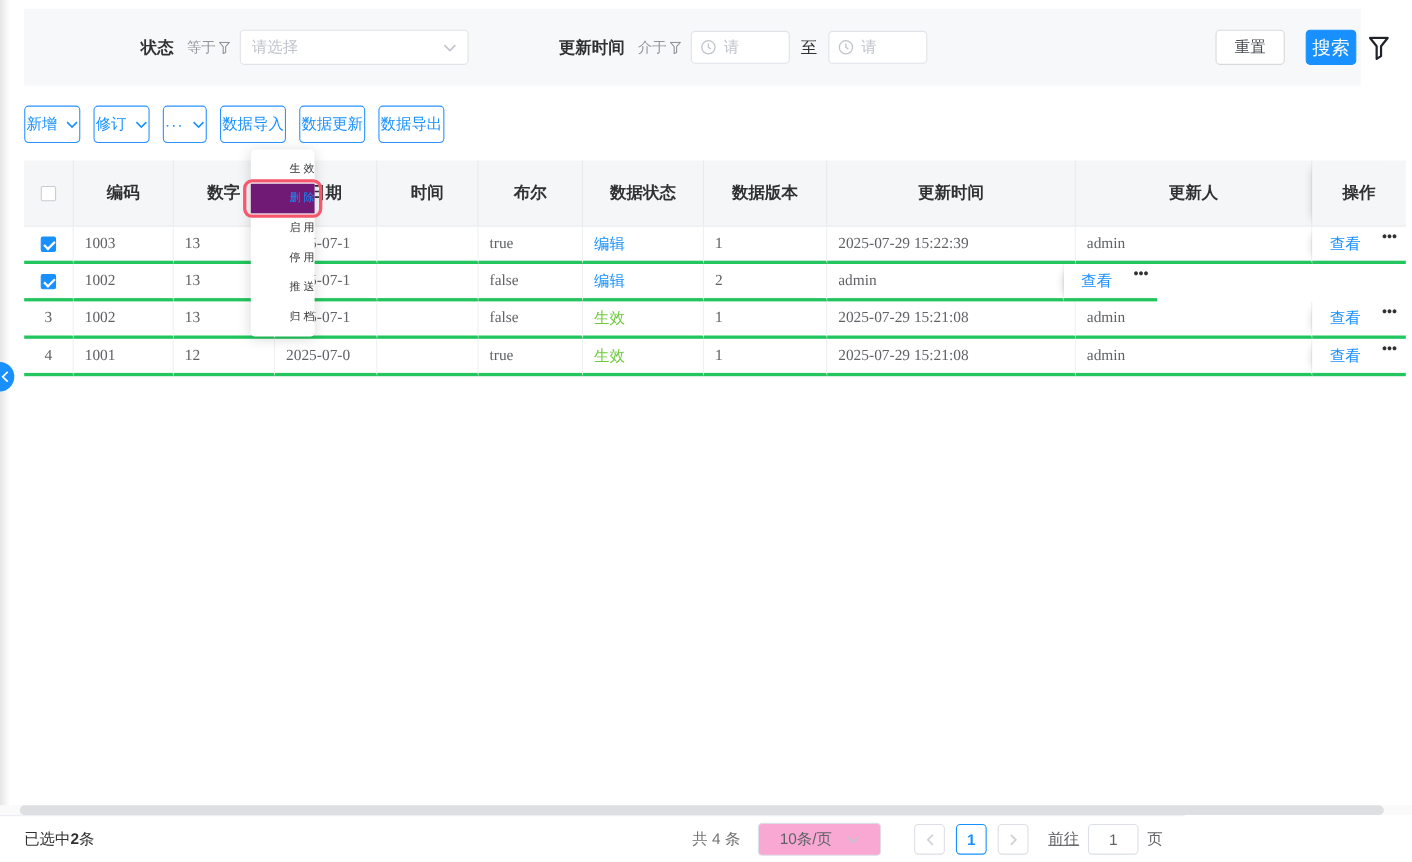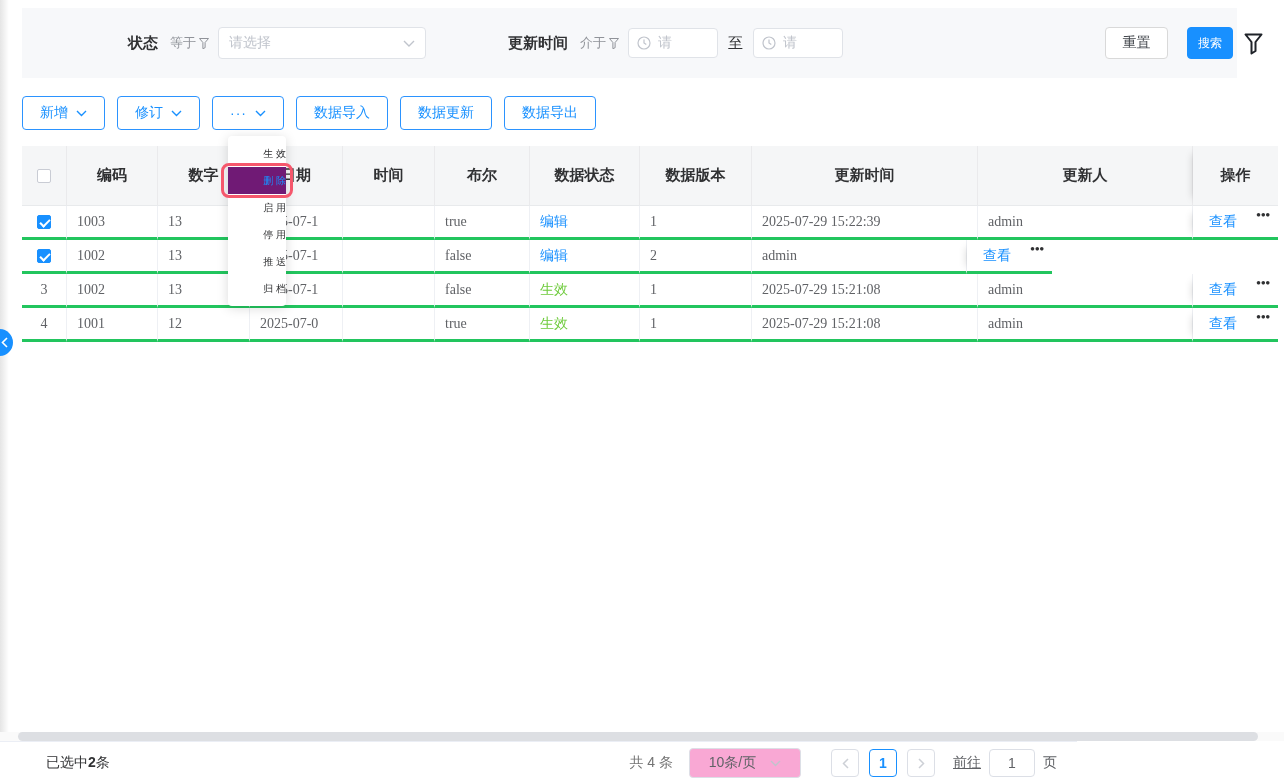--- a/index.html
+++ b/index.html
@@ -20,28 +20,28 @@
   .fop{font-size:13px;color:#909399;margin:0 9px 0 12px;display:flex;align-items:center;gap:3px;white-space:nowrap;}
   .select-box{width:208px;height:32px;background:#fff;border:1px solid #e0e3e8;border-radius:4px;
     display:flex;align-items:center;padding:0 10px;}
   .placeholder{color:#c0c4cc;font-size:14px;flex:1;}
   .time-box{width:90px;height:30px;background:#fff;border:1px solid #e0e3e8;border-radius:4px;
     display:flex;align-items:center;padding:0 8px;gap:7px;}
   .to-label{margin:0 10px;color:#303133;font-size:15px;}
   .btn-reset{width:63px;height:32px;background:#fff;border:1px solid #d9d9d9;border-radius:4px;
     color:#43474d;font-size:14px;cursor:pointer;margin-left:auto;}
   .btn-search{width:46px;height:32px;background:#1890ff;border:1px solid #1890ff;border-radius:4px;
-    color:#fff;font-size:12px;cursor:pointer;margin-left:19px;margin-right:4px;padding:0 2px;}
+    color:#fff;font-size:17px;cursor:pointer;margin-left:19px;margin-right:4px;padding:0 2px;}
   .big-funnel{position:absolute;left:1244px;top:33px;cursor:pointer;}
 
   
   .toolbar{position:absolute;left:22px;top:96px;display:flex;gap:12px;}
   .tbtn{height:34px;background:#fff;border:1px solid #2b93ff;border-radius:4px;color:#1890ff;
     font-size:14px;display:flex;align-items:center;justify-content:center;gap:8px;
-    padding:0 17px;cursor:pointer;white-space:nowrap;}
+    padding:0 1px;cursor:pointer;white-space:nowrap;}
 
   
   .dropdown-menu{position:absolute;left:228px;top:136px;width:58px;background:#fff;
     border-radius:4px;box-shadow:0 2px 12px rgba(0,0,0,.15);padding:4px 0;z-index:20;}
   .menu-item{height:27px;line-height:27px;text-align:right;font-size:10px;color:#303133;cursor:pointer;white-space:nowrap;}
   .menu-item.active{background:#701a75;color:#1890ff;}
   .annotation-box{position:absolute;left:-7px;top:27px;width:72px;height:35px;
     border:3px solid #f5576c;border-radius:8px;pointer-events:none;}
 
   
@@ -70,21 +70,21 @@
   
   .collapse-handle{position:absolute;left:-14px;top:329px;width:27px;height:27px;border-radius:50%;
     background:#1890ff;z-index:30;cursor:pointer;display:flex;align-items:center;justify-content:center;}
 
   
   .hscroll{position:absolute;left:0;top:732px;width:1284px;height:9px;background:#fafafa;}
   .hscroll .thumb{position:absolute;left:18px;top:0;width:1240px;height:9px;border-radius:5px;background:#dddfe3;cursor:pointer;}
 
   
   .footer{position:absolute;left:0;top:741px;width:1077px;height:43px;background:#fff;
-    border-top:1px solid #ebeef5;display:flex;align-items:center;padding-left:24px;}
+    border-top:1px solid #ebeef5;display:flex;align-items:center;}
   .selected-info{margin-left:22px;font-size:14px;color:#303133;}
   .selected-info b{font-weight:700;}
   .pager{margin-left:auto;display:flex;align-items:center;padding-right:20px;}
   .total{color:#737373;margin-right:16px;}
   .size-select{width:112px;height:30px;border:1px solid #dcdfe6;border-radius:4px;background:#f9a8d4;
     display:flex;align-items:center;justify-content:center;gap:14px;color:#606266;cursor:pointer;}
   .pg-btn{width:28px;height:28px;border:1px solid #dcdfe6;border-radius:4px;background:#fff;
     display:flex;align-items:center;justify-content:center;margin-left:10px;cursor:pointer;}
   .pg-btn.first{margin-left:30px;}
   .pg-btn.disabled{color:#cdd0d6;}

